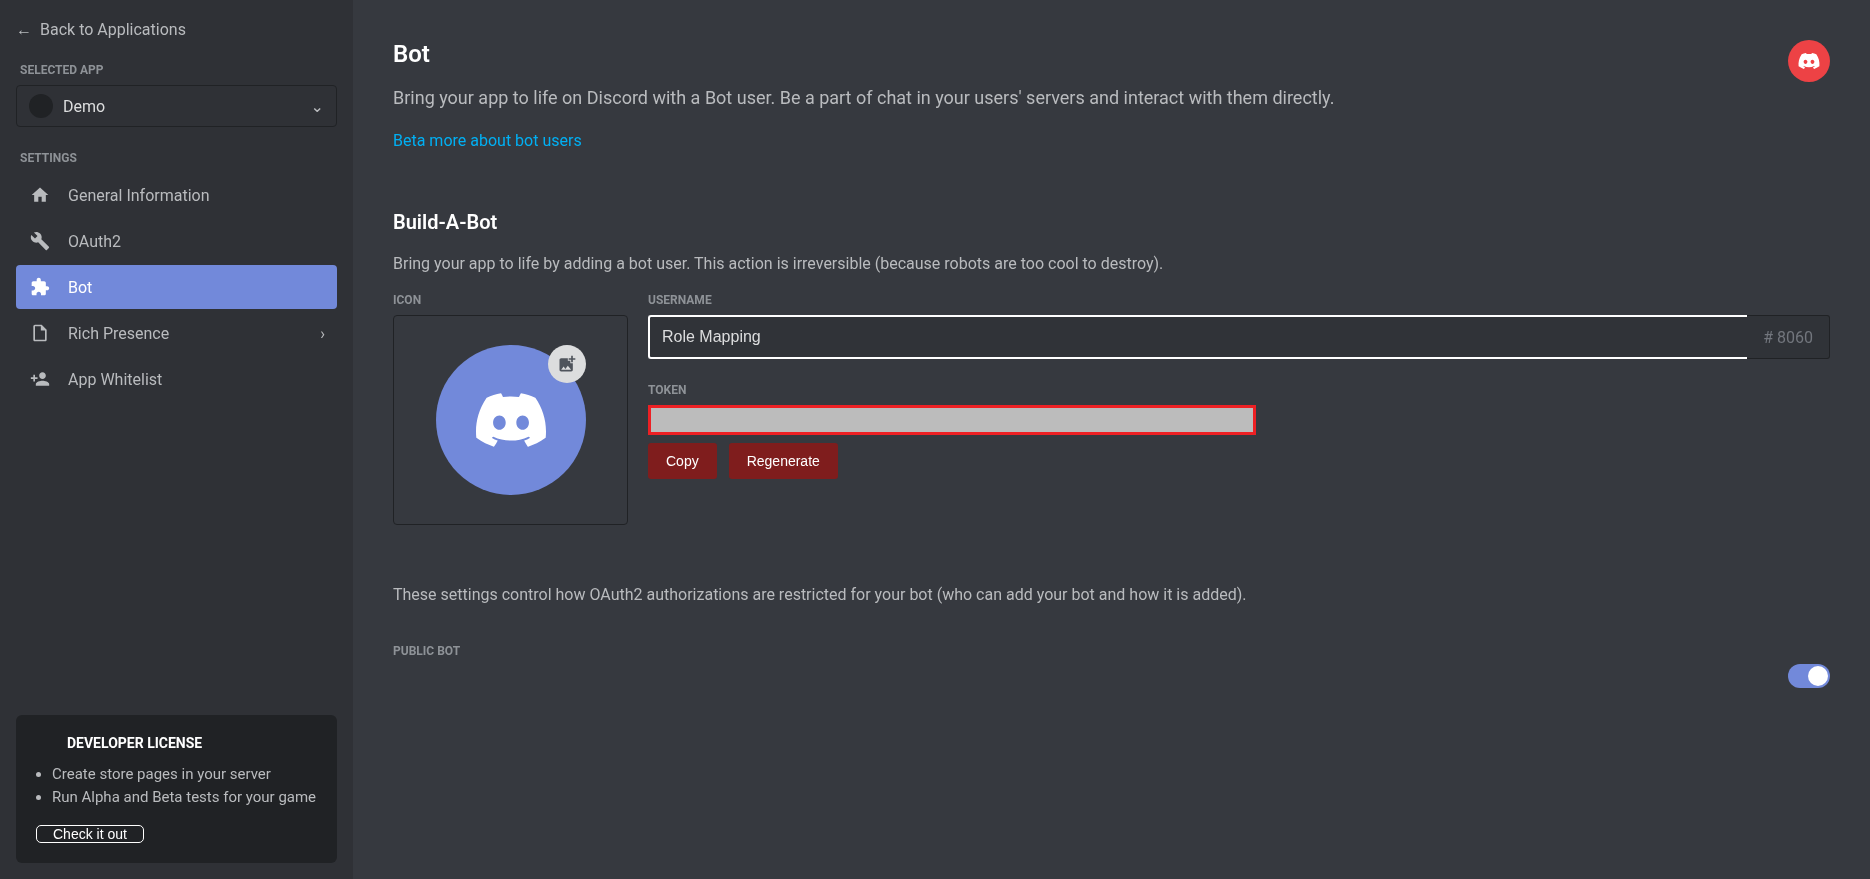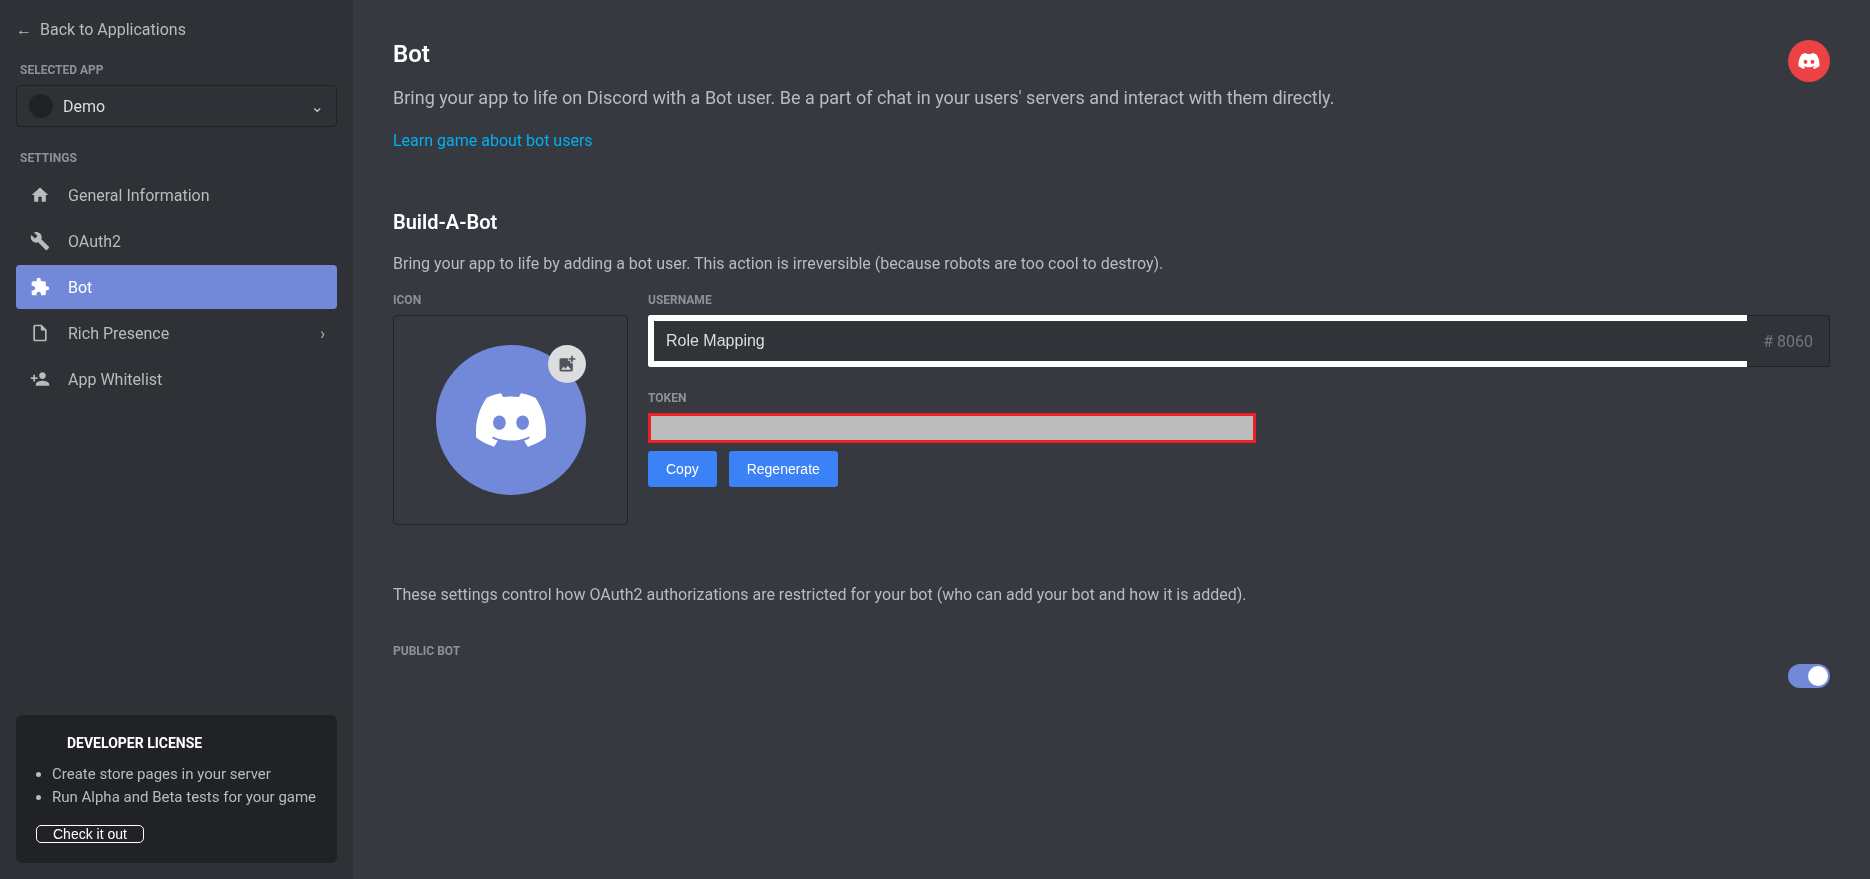--- a/index.html
+++ b/index.html
@@ -211,21 +211,21 @@
   }
   .fields-col {
     flex: 1;
   }
   .username-row {
     display: flex;
     gap: 0;
   }
   .text-input {
     background: #303338;
-    border: 6px solid #ffffff;
+    border: 2px solid #ffffff;
     border-radius: 3px;
     padding: 11px 12px;
     color: #dcddde;
     font-size: 16px;
     width: 100%;
   }
   .discrim {
     background: #303338;
     border: 1px solid #202225;
     border-left: none;
@@ -238,21 +238,21 @@
     gap: 4px;
   }
   .token-box {
     background: #bcbcbc;
     border: 3px solid #ed2024;
     height: 30px;
     width: 608px;
     margin-bottom: 8px;
   }
   .btn {
-    background: #3b82f6;
+    background: #7f1d1d;
     color: #fff;
     border: none;
     padding: 10px 18px;
     border-radius: 3px;
     font-size: 14px;
     cursor: pointer;
     margin-right: 8px;
   }
   .setting-block {
     margin-top: 40px;
@@ -383,21 +383,21 @@
 <div class="main">
 
   <div class="discord-fab">
     <svg width="24" height="24" viewBox="0 0 24 24" fill="#fff">
       <path d="M19.27 5.33C17.94 4.71 16.5 4.26 15 4a.09.09 0 0 0-.07.03c-.18.33-.39.76-.53 1.09a16.09 16.09 0 0 0-4.8 0c-.14-.34-.35-.76-.54-1.09-.01-.02-.04-.03-.07-.03-1.5.26-2.93.71-4.27 1.33-.01 0-.02.01-.03.02-2.72 4.07-3.47 8.03-3.1 11.95 0 .02.01.04.03.05 1.8 1.32 3.53 2.12 5.24 2.65.03.01.06 0 .07-.02.4-.55.76-1.13 1.07-1.74.02-.04 0-.08-.04-.09-.57-.22-1.11-.48-1.64-.78-.04-.02-.04-.08-.01-.11.11-.08.22-.17.33-.25.02-.02.05-.02.07-.01 3.44 1.57 7.15 1.57 10.55 0 .02-.01.05-.01.07.01.11.09.22.17.33.26.04.03.04.09-.01.11-.52.31-1.07.56-1.64.78-.04.01-.05.06-.04.09.32.61.68 1.19 1.07 1.74.03.02.06.03.09.02 1.72-.53 3.45-1.33 5.25-2.65.02-.01.03-.03.03-.05.44-4.53-.73-8.46-3.1-11.95-.01-.01-.02-.02-.04-.02zM8.52 14.91c-1.03 0-1.89-.95-1.89-2.12s.84-2.12 1.89-2.12c1.06 0 1.9.96 1.89 2.12 0 1.17-.84 2.12-1.89 2.12zm6.97 0c-1.03 0-1.89-.95-1.89-2.12s.84-2.12 1.89-2.12c1.06 0 1.9.96 1.89 2.12 0 1.17-.83 2.12-1.89 2.12z"></path>
     </svg>
   </div>
 
   <h1 class="page-title">Bot</h1>
   <p class="page-desc">Bring your app to life on Discord with a Bot user. Be a part of chat in your users' servers and interact with them directly.</p>
-  <a class="learn-link">Learn game about bot users</a>
+  <a class="learn-link">Beta more about bot users</a>
 
   <div class="section">
     <h3>Build-A-Bot</h3>
     <p class="section-desc">Bring your app to life by adding a bot user. This action is irreversible (because robots are too cool to destroy).</p>
 
     <div class="bot-row">
       <div class="icon-col">
         <div class="field-label">ICON</div>
         <div class="icon-box">
           <div class="bot-avatar">

